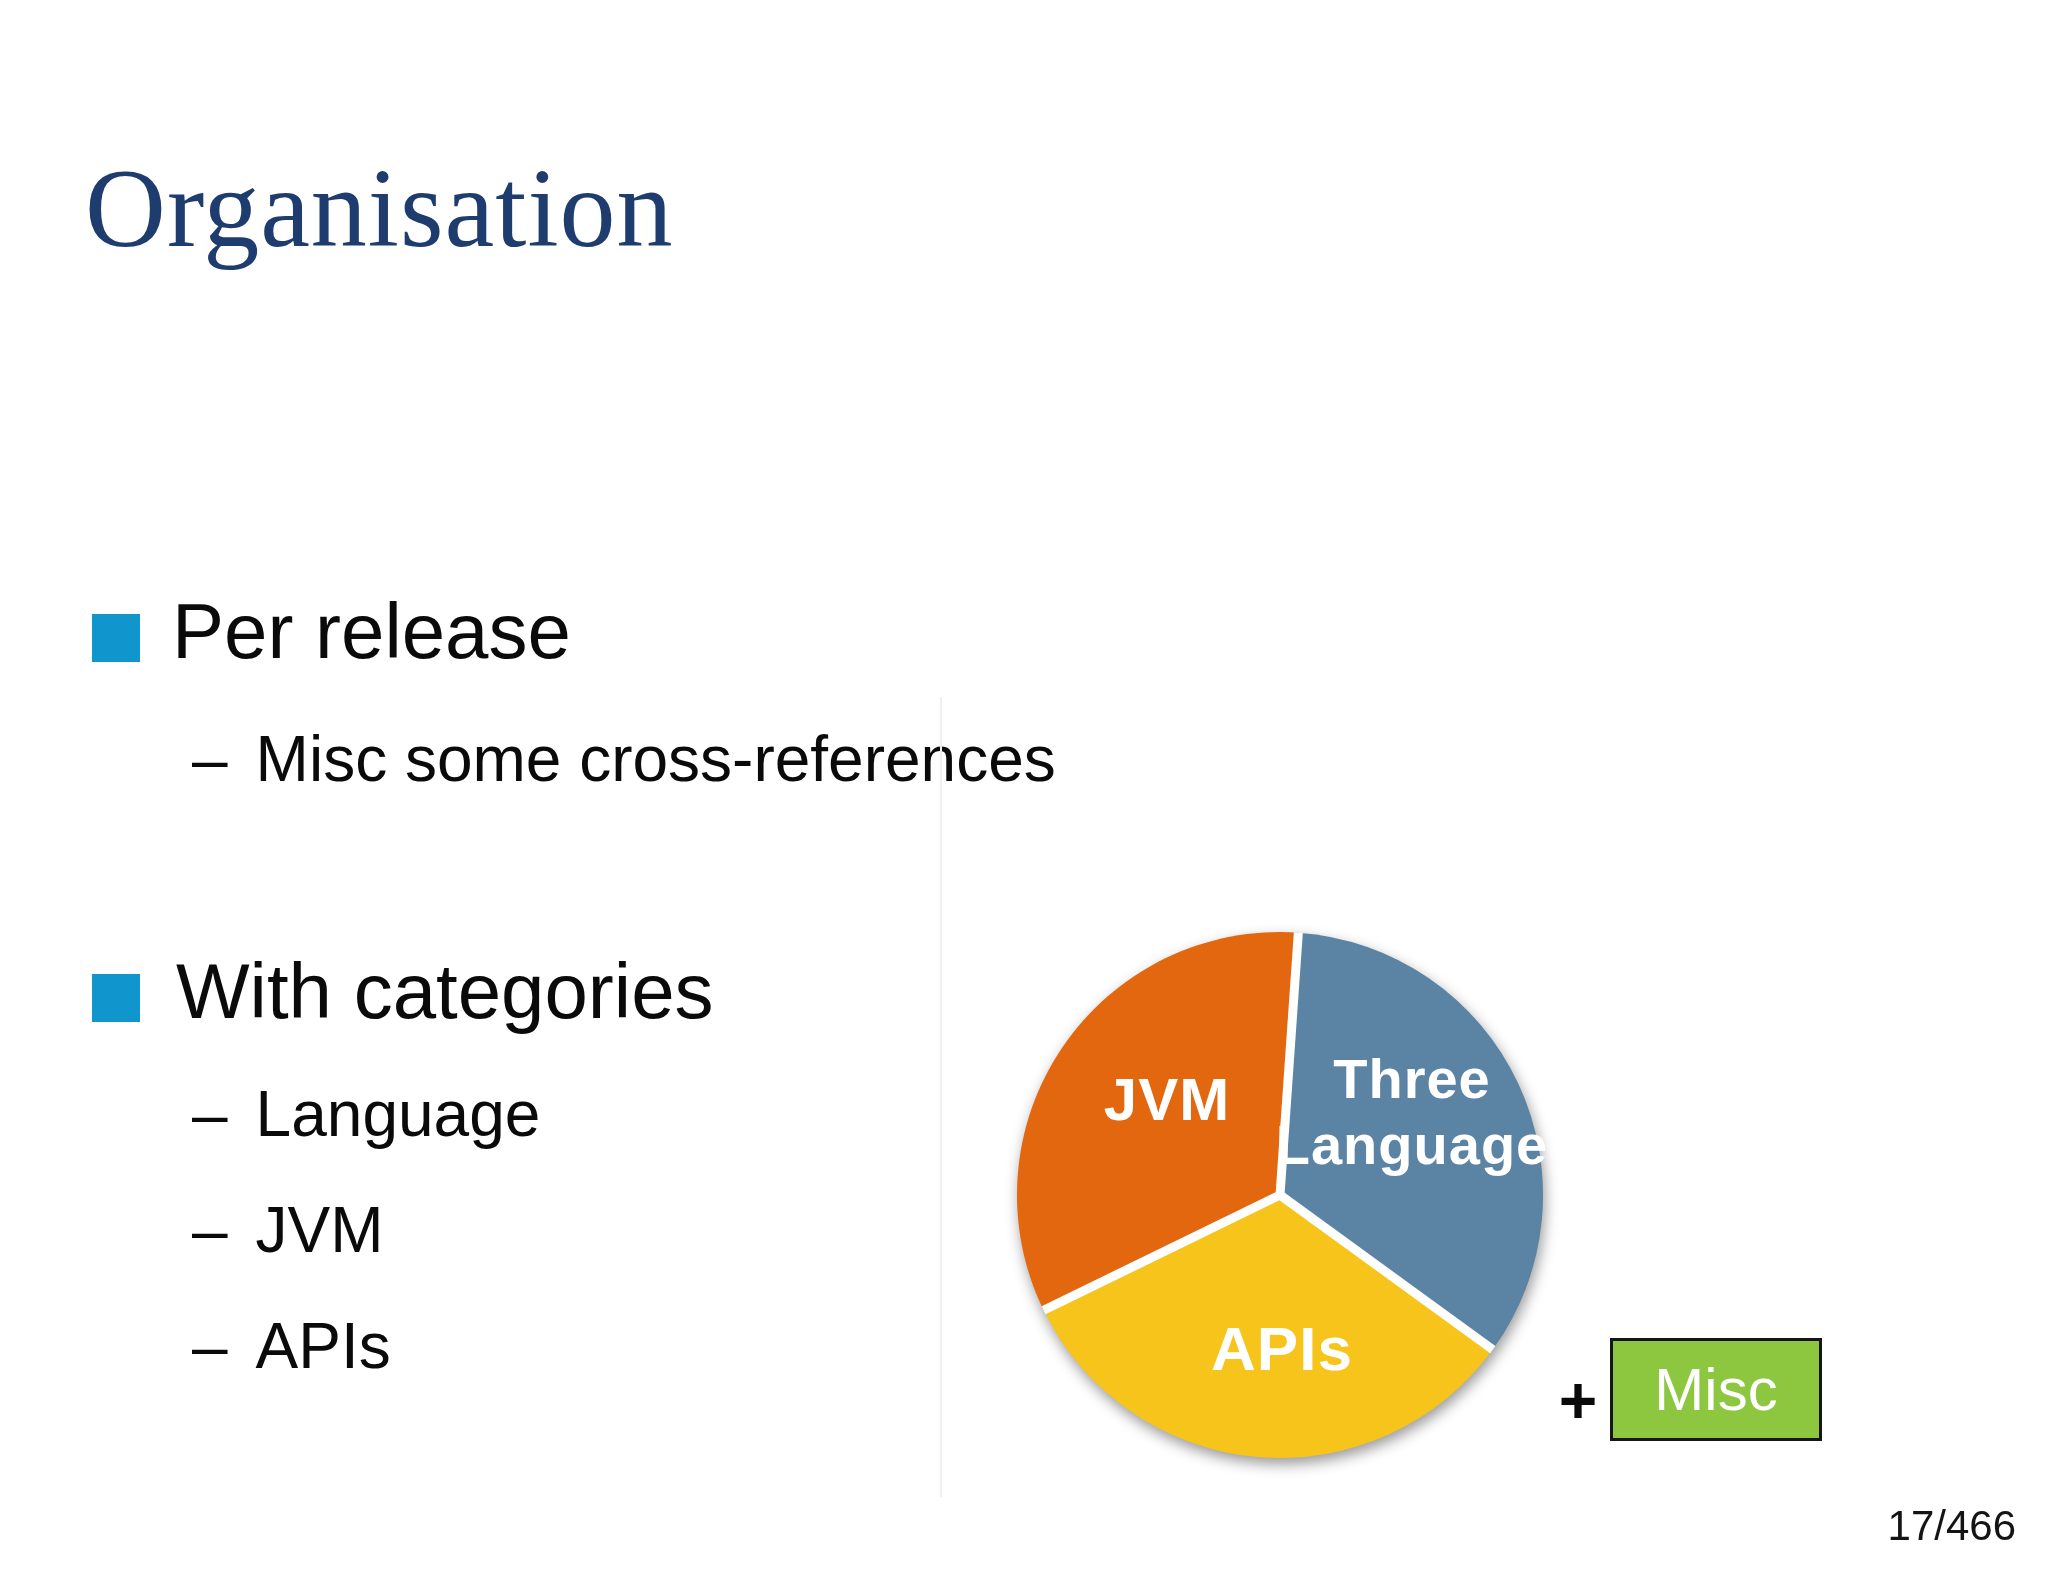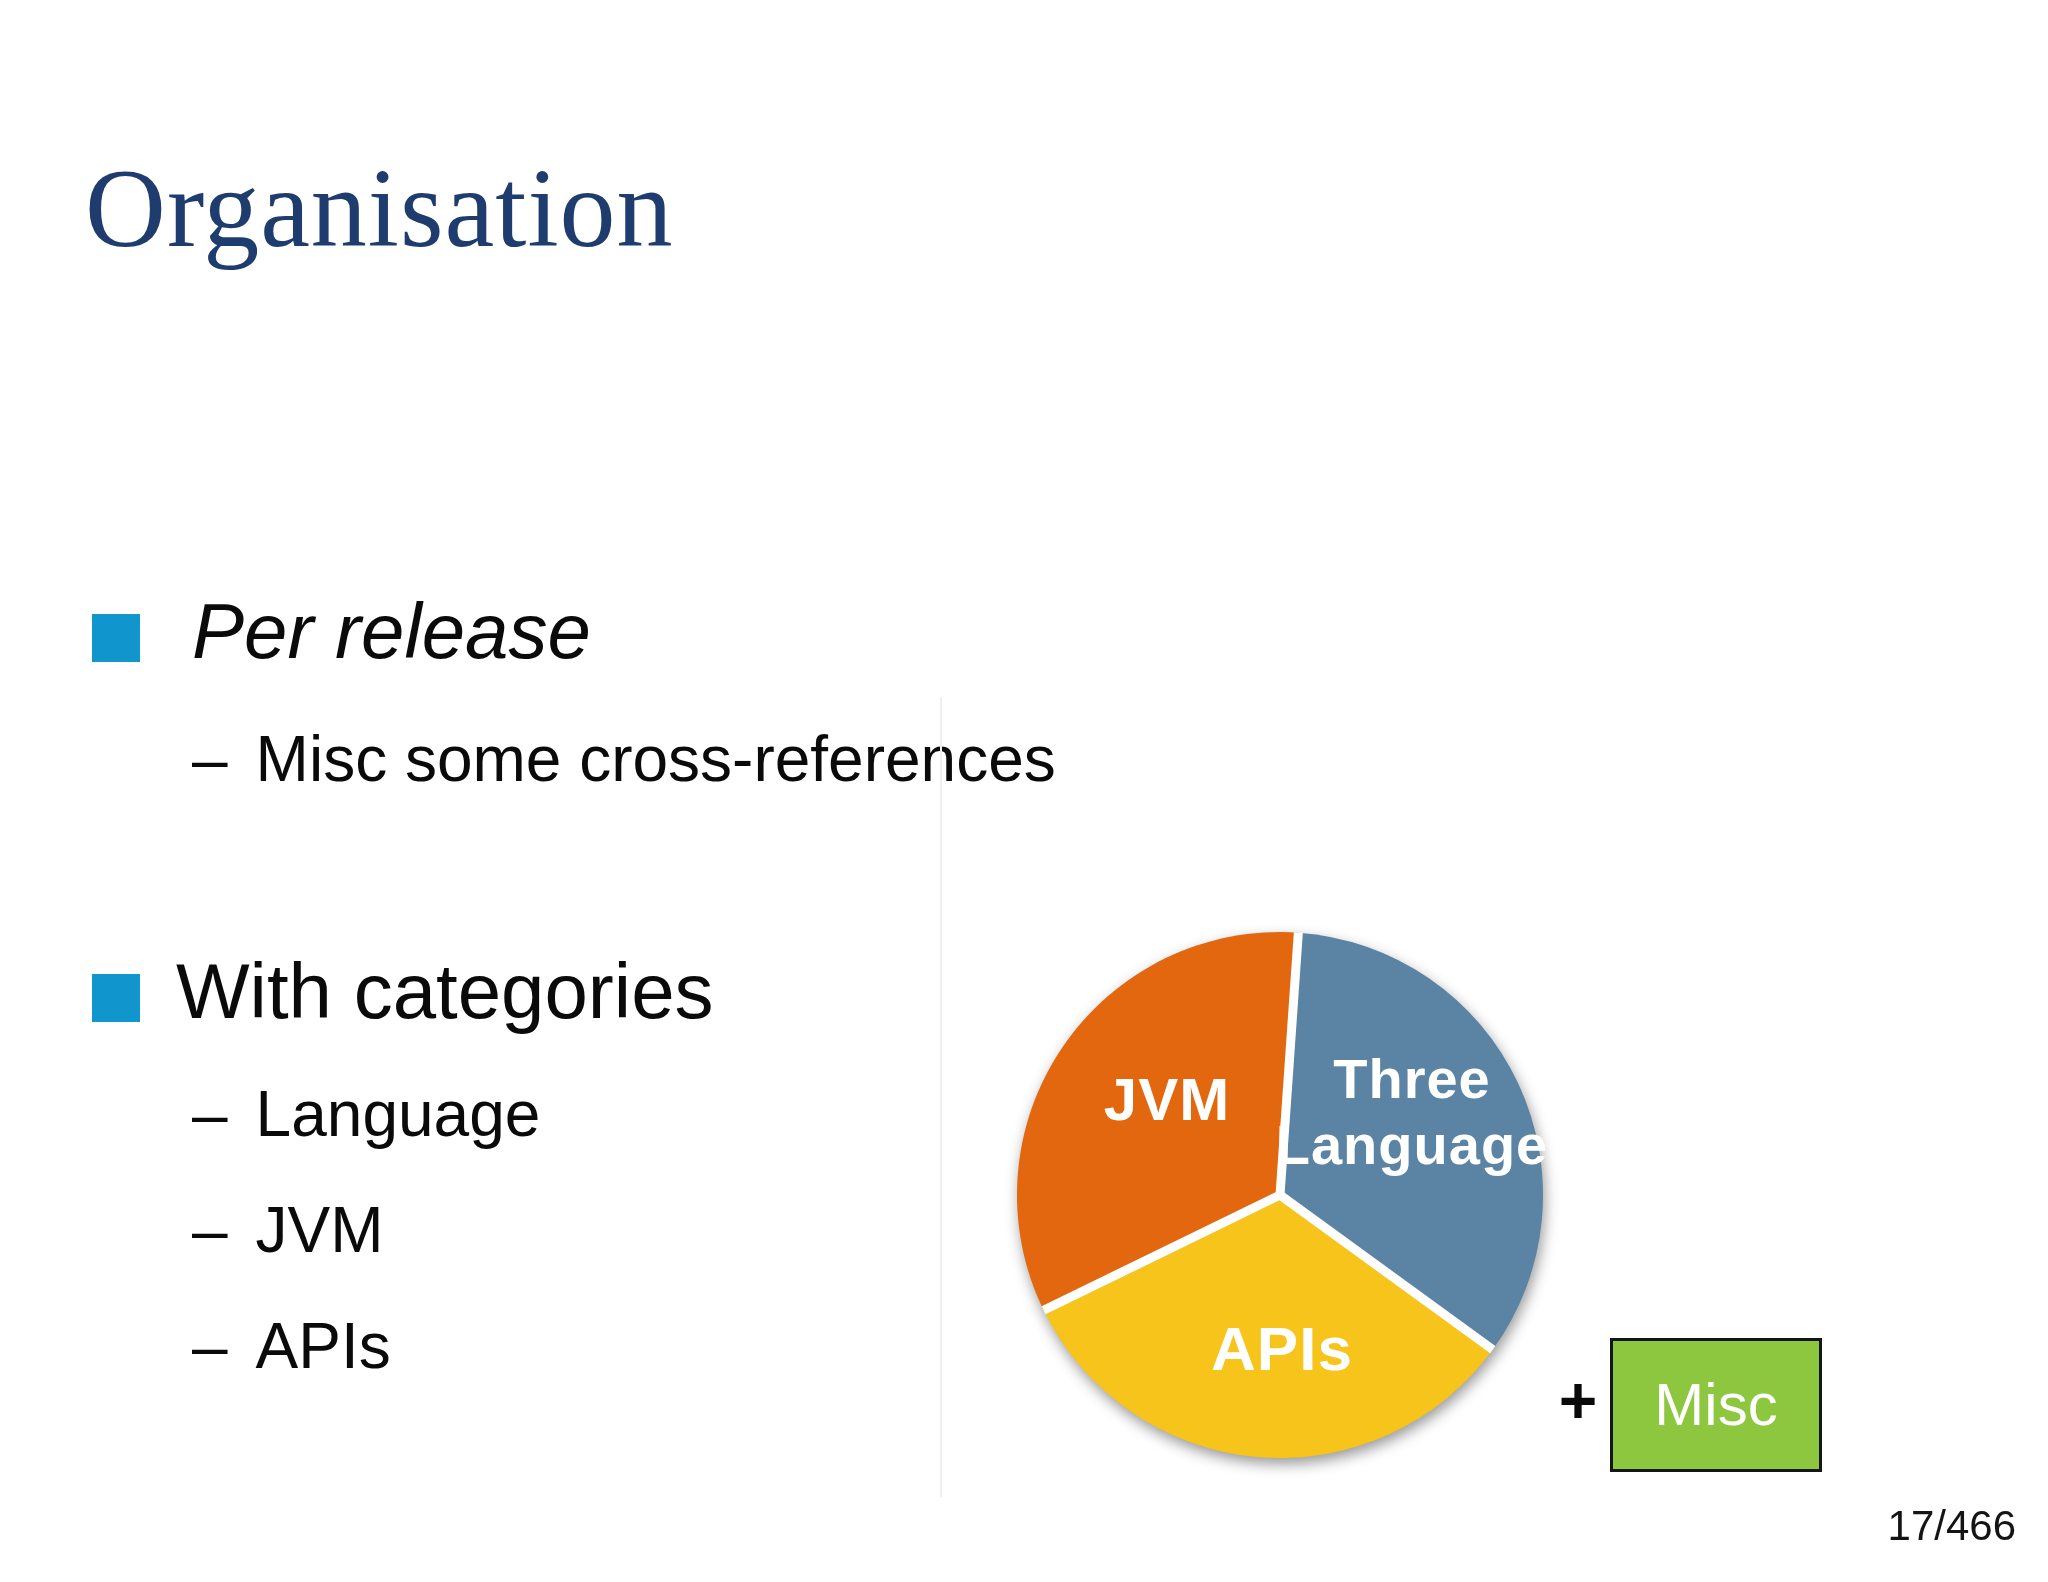--- a/index.html
+++ b/index.html
@@ -35,35 +35,35 @@
   }
   .lbl-jvm{left:1167px;top:1099px;font-size:60px;}
   .lbl-jl{left:1412px;top:1112px;font-size:56px;line-height:1.18;white-space:normal;width:330px;}
   .lbl-apis{left:1282px;top:1348px;font-size:62px;}
 
   .plus{
     left:1578px;top:1400px;transform:translate(-50%,-50%);
     font-size:66px;font-weight:700;color:#0a0a0a;
   }
   .misc-box{
-    left:1610px;top:1338px;width:212px;height:134px;
+    left:1610px;top:1338px;width:212px;height:103px;
     border:3px solid #161616;box-sizing:border-box;
     display:flex;align-items:center;justify-content:center;
   }
   .misc-box span{color:#ffffff;font-size:60px;line-height:1;}
 
   .page-num{right:32px;top:1502px;font-size:42px;color:#141414;}
 </style>
 </head>
 <body>
 
 <div class="abs title" style="color: rgb(30, 60, 110);">Organisation</div>
 
 <div class="abs bullet-sq" style="top: 614px; background: rgb(16, 150, 205);"></div>
-<div class="abs l1-text" style="left:192px;top:592px;font-style:italic;">Per release</div>
+<div class="abs l1-text" style="left:172px;top:592px;">Per release</div>
 
 <div class="abs l2-row" style="left:192px;top:727px;">
   <span class="l2-dash">–</span>
   <span>Misc some cross-references</span>
 </div>
 
 <div class="abs bullet-sq" style="top: 974px; background: rgb(16, 150, 205);"></div>
 <div class="abs l1-text" style="left:176px;top:952px;">With categories</div>
 
 <div class="abs l2-row" style="left:192px;top:1082px;">

